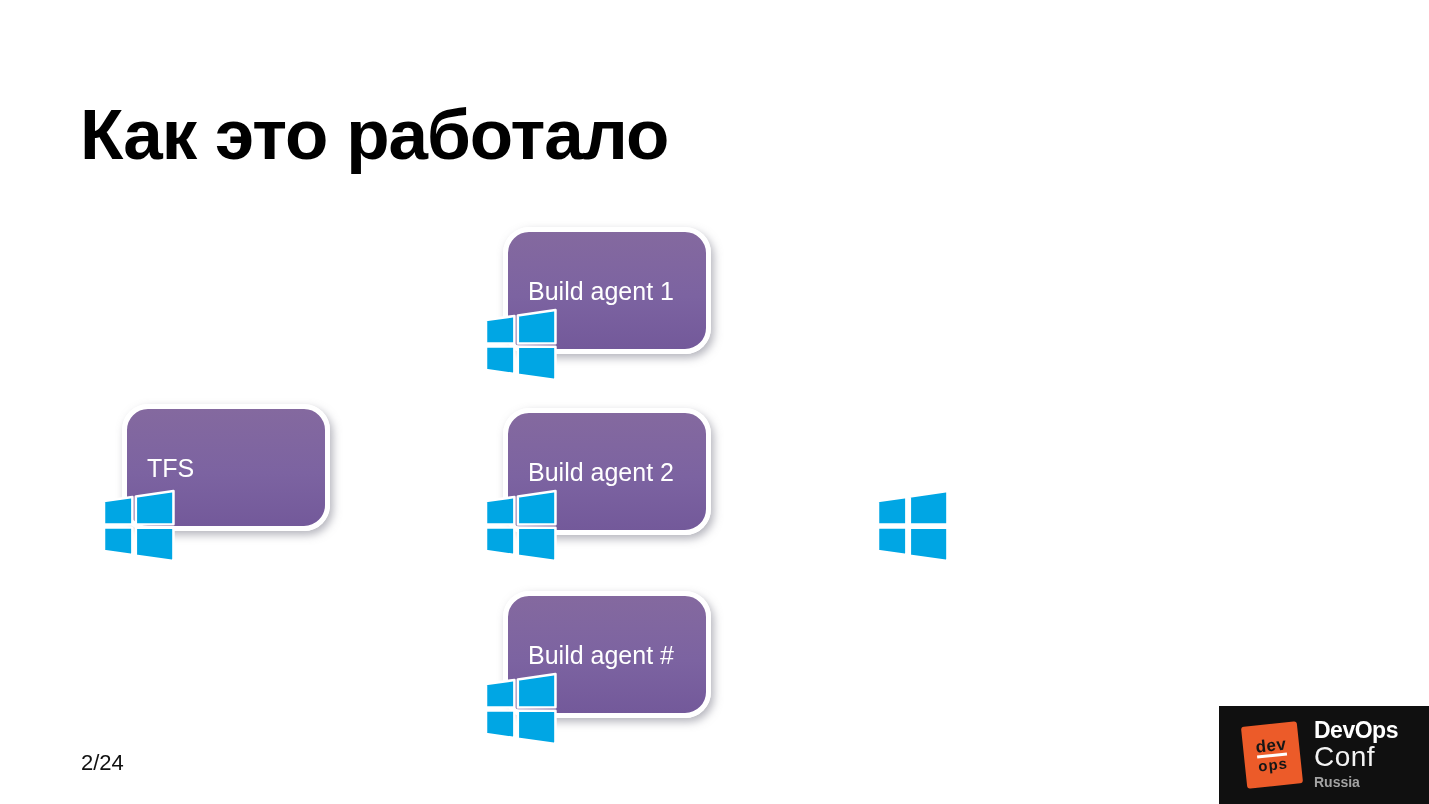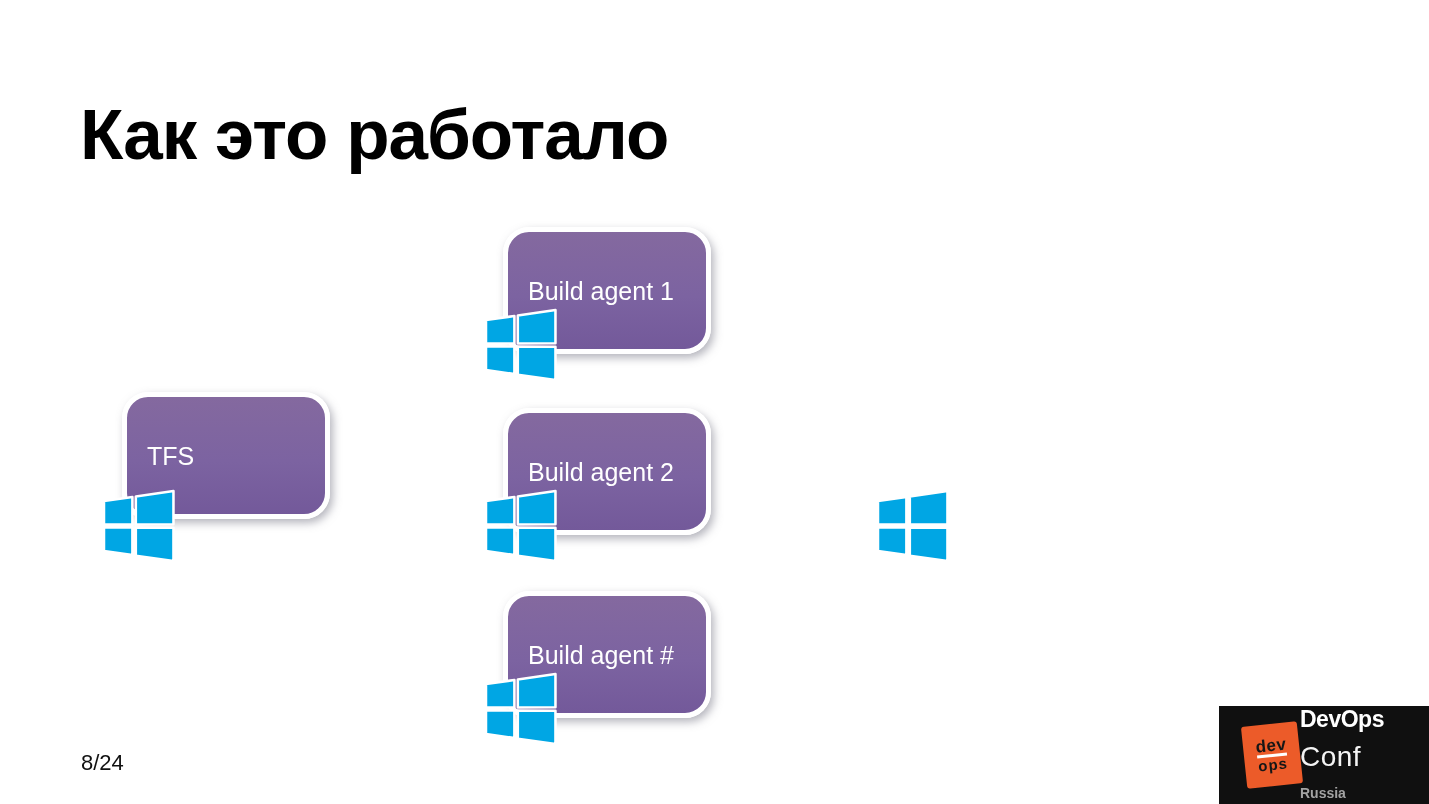--- a/index.html
+++ b/index.html
@@ -27,21 +27,21 @@
     border:5px solid #ffffff;
     border-radius:26px;
     box-shadow:3px 4px 8px rgba(110,110,125,.5);
     display:flex;align-items:center;justify-content:flex-start;
     text-align:center;
     color:#ffffff;
     font-size:25px;line-height:1.28;
     padding:0 20px;
   }
   .pos-ba1{left:503px;top:227px;}
-  .pos-tfs{left:122px;top:392px;}
+  .pos-tfs{left:122px;top:404px;}
   .pos-ba2{left:503px;top:408px;}
   .pos-app{left:893px;top:408px;}
   .pos-ban{left:503px;top:591px;}
 
   .winlogo{position:absolute;width:78px;height:78px;z-index:5;}
   .pos-w1{left:482px;top:306px;}
   .pos-wtfs{left:100px;top:487px;}
   .pos-w2{left:482px;top:487px;}
   .pos-wapp{left:874px;top:487px;}
   .pos-wn{left:482px;top:670px;}
@@ -72,21 +72,22 @@
     line-height:0.9;letter-spacing:0.5px;
   }
   .badge-line{
     width:30px;height:3px;background:#ffffff;margin:1px 0 1px 0;
   }
   .badge-ops{
     font-size:15px;font-weight:700;color:#161616;
     line-height:0.9;letter-spacing:1px;
   }
   .conf-text{
-    display:flex;flex-direction:column;gap:11px;
+    margin-left:14px;
+    display:flex;flex-direction:column;
   }
   .conf-bold{
     font-size:23px;font-weight:800;color:#ffffff;
     line-height:1.0;letter-spacing:-0.5px;
   }
   .conf-light{
     font-size:28px;font-weight:400;color:#f4f4f4;
     line-height:1.05;letter-spacing:0.5px;
   }
   .conf-country{
@@ -148,21 +149,21 @@
   </svg>
   <svg class="winlogo pos-wn" viewBox="-5 -5 98 98">
     <g fill="#00a6e4" stroke="#ffffff" stroke-width="3.2" stroke-linejoin="round">
       <path d="M0,12.5 L35.7,7.6 L35.7,42 L0,42.2 Z"></path>
       <path d="M40,7 L87.3,0 L87.3,41.8 L40,42 Z"></path>
       <path d="M0,45.8 L35.7,45.9 L35.7,80.5 L0,75.4 Z"></path>
       <path d="M40,46 L87.3,46.2 L87.3,88 L40,81.5 Z"></path>
     </g>
   </svg>
 
-  <div class="page-number">8/24</div>
+  <div class="page-number">2/24</div>
 
   <div class="conf-logo">
     <div class="devops-badge">
       <span class="badge-dev">dev</span>
       <span class="badge-line"></span>
       <span class="badge-ops">ops</span>
     </div>
     <div class="conf-text">
       <span class="conf-bold">DevOps</span>
       <span class="conf-light">Conf</span>

